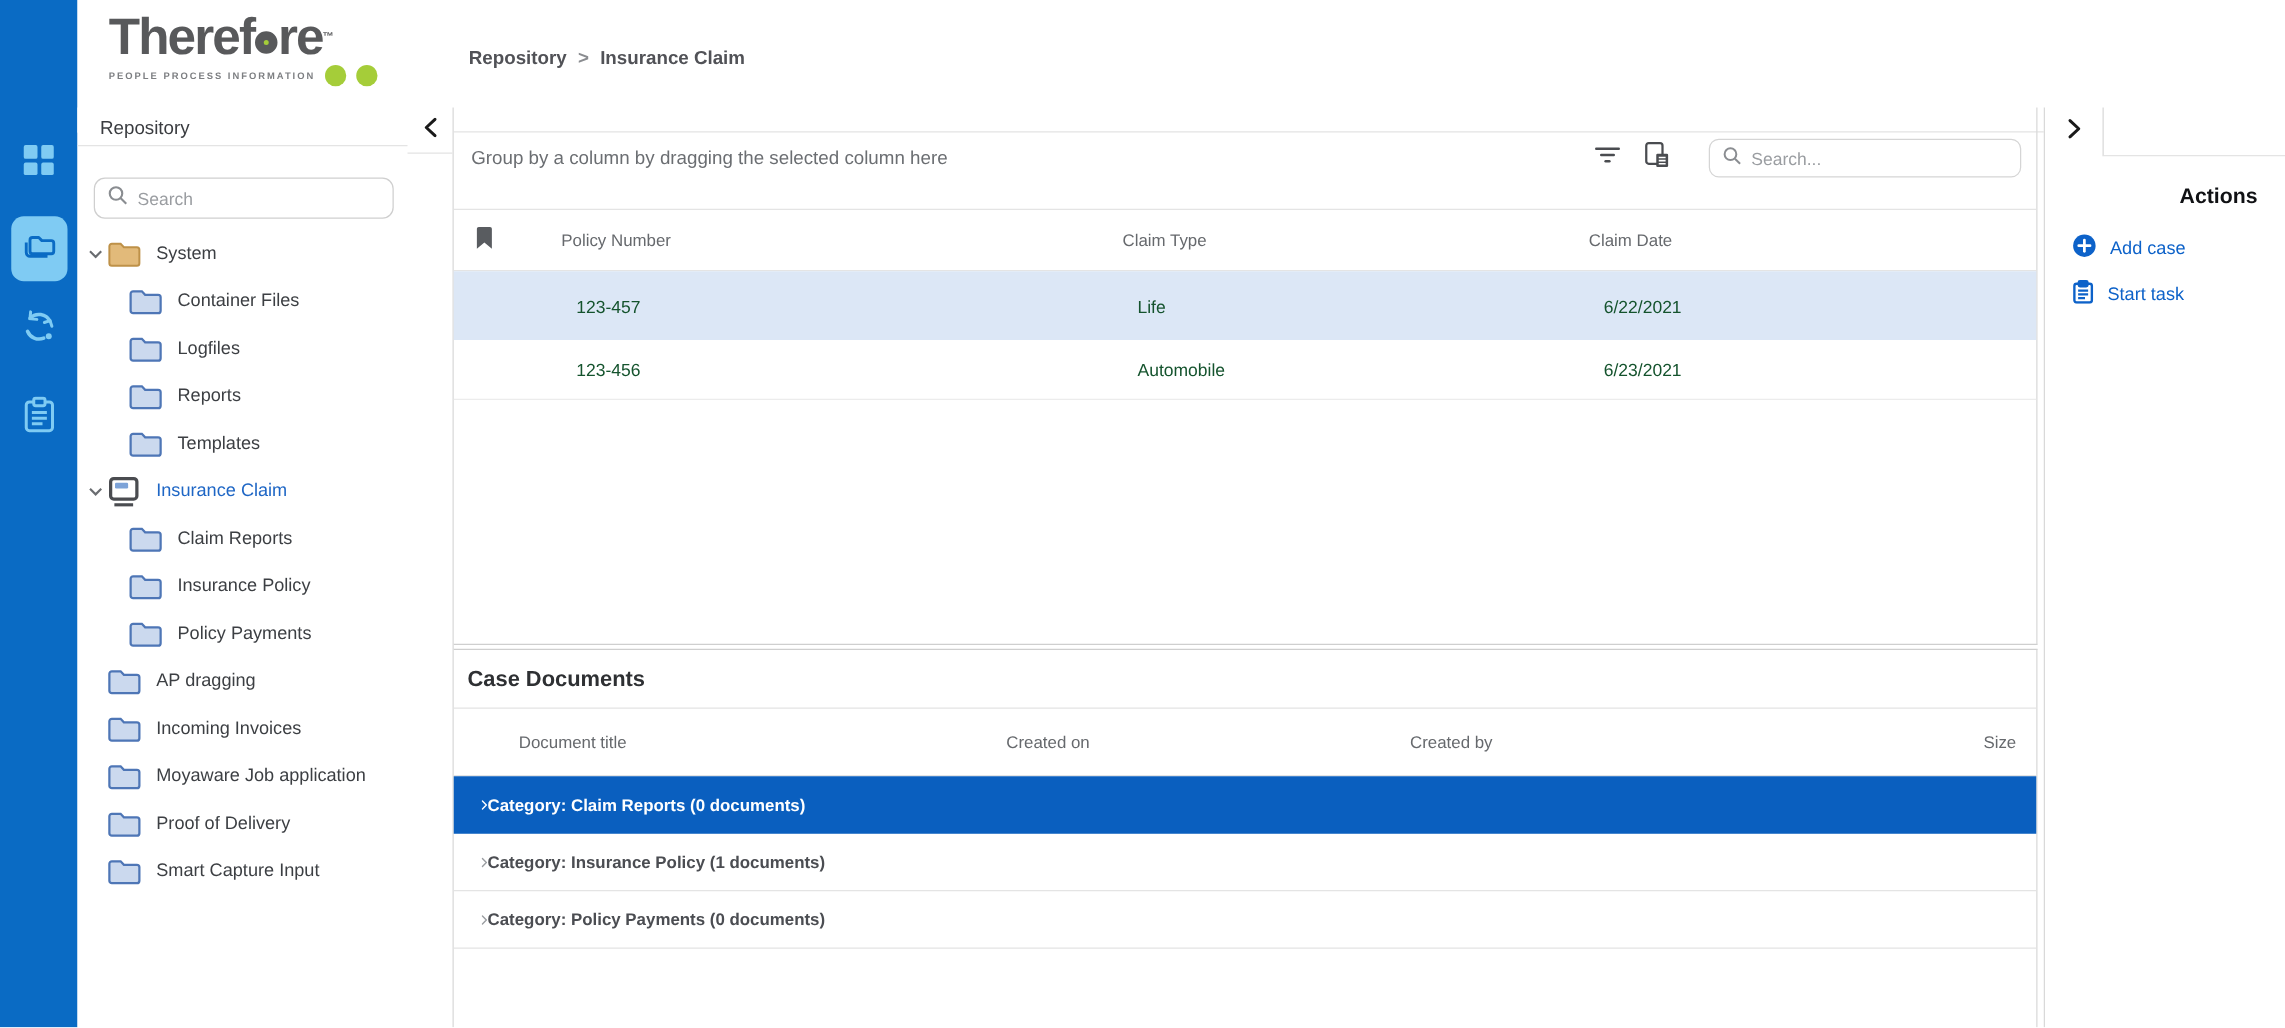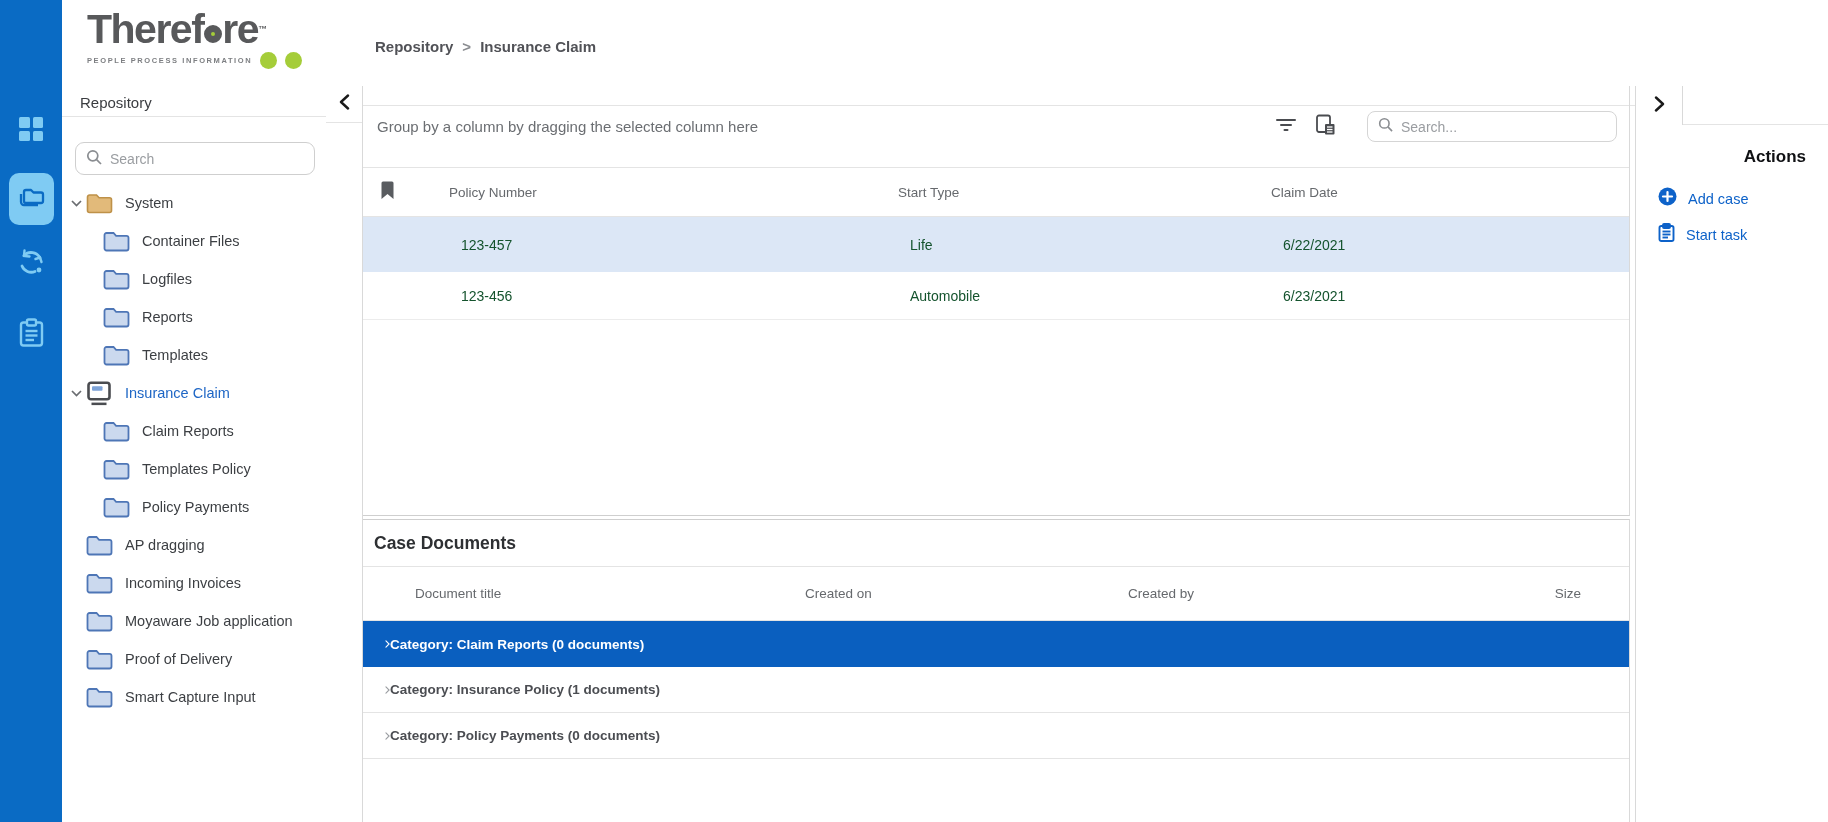--- a/index.html
+++ b/index.html
@@ -69,21 +69,21 @@
   .grid-header .bkm{padding-left:17px;}
   .grid-header span,.grid-row span{padding-left:16px;}
   .grid-row{height:48px;font-size:14px;color:#14532d;cursor:pointer;border-bottom:1px solid #ececec;padding-left:12px;}
   .grid-row.sel{height:55px;background:var(--sel-row);border-bottom:none;}
 
   .case-box{flex:1;margin-top:3px;border-top:1px solid #cfcfcf;border-right:1px solid var(--border);}
   .case-title{height:47px;border-bottom:1px solid var(--border-lt);font-size:17.5px;font-weight:700;color:#2e3033;
               display:flex;align-items:center;padding-left:11px;}
   .docs-header{height:54px;display:grid;grid-template-columns:52px 390px 323px 1fr 106px;align-items:center;
                border-bottom:1px solid var(--border-lt);color:var(--muted);font-size:13.5px;}
-  .docs-header .size{text-align:center;padding-right:16px;grid-column:5;}
+  .docs-header .size{text-align:right;padding-right:16px;grid-column:5;}
   .cat-row{height:46px;display:flex;align-items:center;font-size:13.5px;font-weight:700;color:#4b4d52;
            border-bottom:1px solid var(--border-lt);cursor:pointer;text-align:right;}
   .cat-row .cchev{width:27px;padding-left:22px;display:flex;}
   .cat-row .clabel{margin-left:0;}
   .cat-row.sel{background:var(--cat-blue);color:#fff;border-bottom:none;}
 
   
   .right-panel{position:absolute;left:1635px;top:86px;width:193px;height:736px;background:#fff;border-left:1px solid var(--border);}
   .rp-head{display:flex;height:39px;}
   .expand-btn{width:47px;display:flex;align-items:center;justify-content:center;border-right:1px solid var(--border);cursor:pointer;}
@@ -245,21 +245,21 @@
             </svg>
           </span>
         <span class="tlabel">Claim Reports</span>
       </li>
       <li class="l2">
         <span class="ticon">
             <svg width="27" height="21" viewBox="0 0 27 21">
               <path d="M1.5 4 a2 2 0 0 1 2-2 h7 l2.6 2.8 h10.4 a2 2 0 0 1 2 2 v10.7 a2 2 0 0 1 -2 2 h-20 a2 2 0 0 1 -2 -2 z" fill="#CBD9EE" stroke="#4E76B6" stroke-width="1.8"></path>
             </svg>
           </span>
-        <span class="tlabel">Templates Policy</span>
+        <span class="tlabel">Insurance Policy</span>
       </li>
       <li class="l2">
         <span class="ticon">
             <svg width="27" height="21" viewBox="0 0 27 21">
               <path d="M1.5 4 a2 2 0 0 1 2-2 h7 l2.6 2.8 h10.4 a2 2 0 0 1 2 2 v10.7 a2 2 0 0 1 -2 2 h-20 a2 2 0 0 1 -2 -2 z" fill="#CBD9EE" stroke="#4E76B6" stroke-width="1.8"></path>
             </svg>
           </span>
         <span class="tlabel">Policy Payments</span>
       </li>
       <li class="l1">
@@ -345,21 +345,21 @@
           <input type="text" placeholder="Search..." style="">
         </span>
       </div>
       <div class="grid-header">
         <span class="bkm" style="padding-left:17px;">
           <svg width="15" height="19" viewBox="0 0 15 19">
               <path d="M1.5 2 a1.5 1.5 0 0 1 1.5 -1.5 h9 a1.5 1.5 0 0 1 1.5 1.5 v16 l-6 -5 -6 5 z" fill="#595c60"></path>
             </svg>
         </span>
         <span>Policy Number</span>
-        <span>Start Type</span>
+        <span>Claim Type</span>
         <span>Claim Date</span>
       </div>
       <div class="grid-row sel">
         <span></span>
         <span>123-457</span>
         <span>Life</span>
         <span>6/22/2021</span>
       </div>
       <div class="grid-row">
         <span></span>

